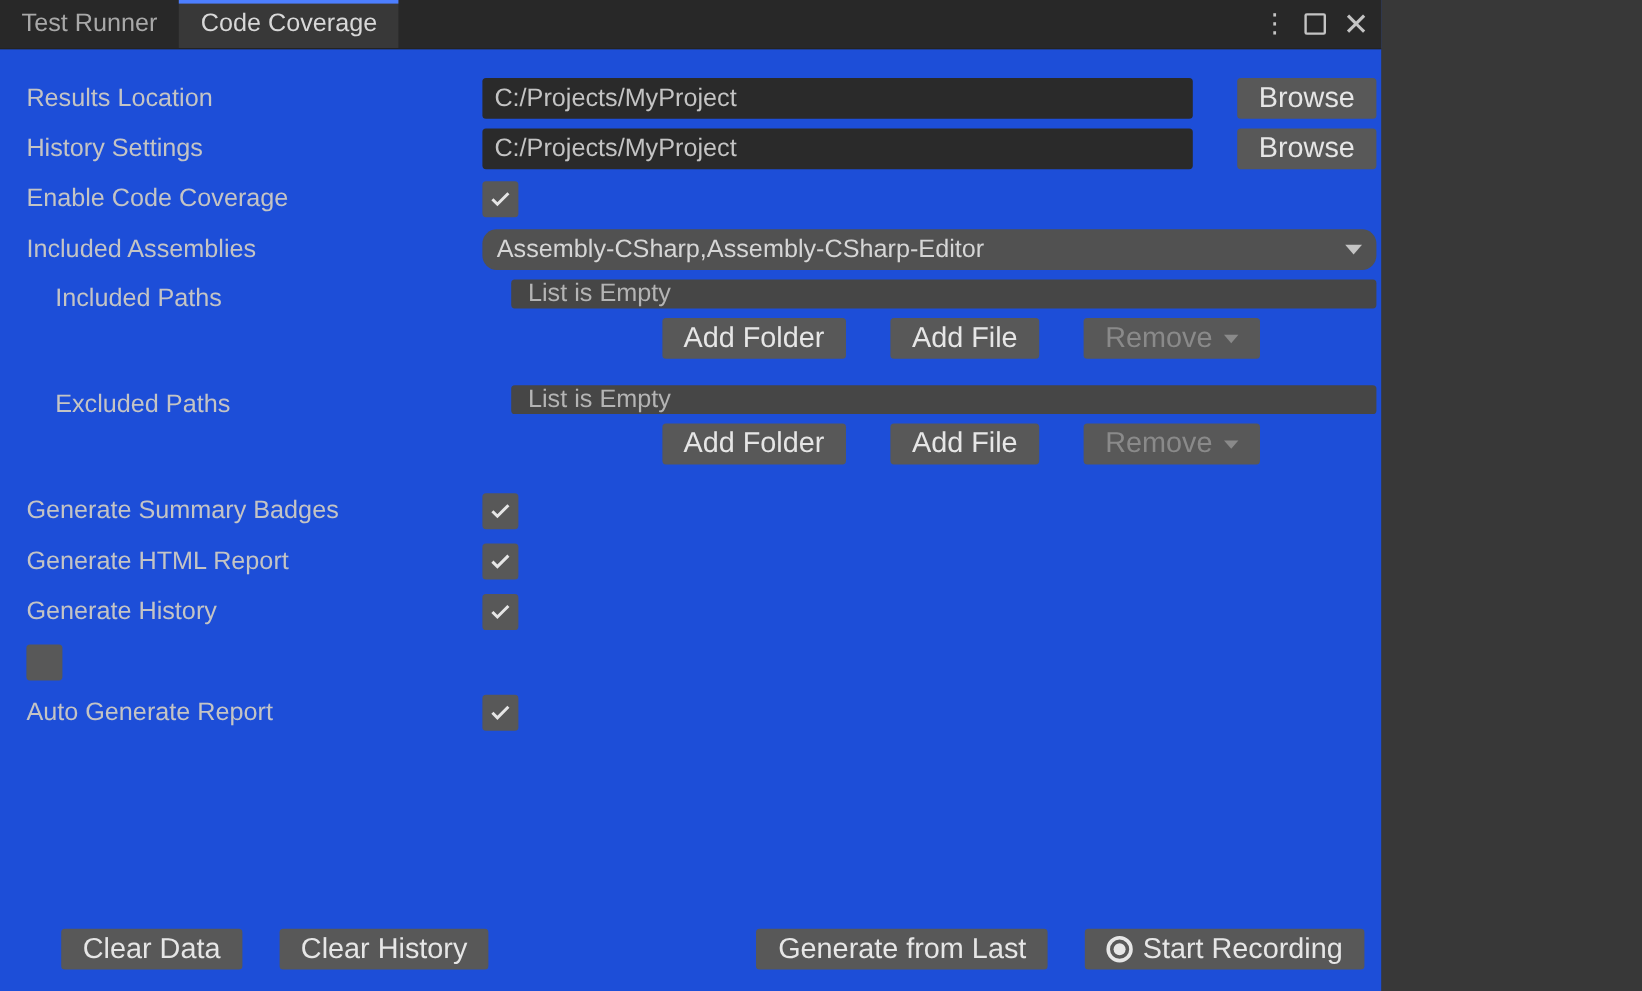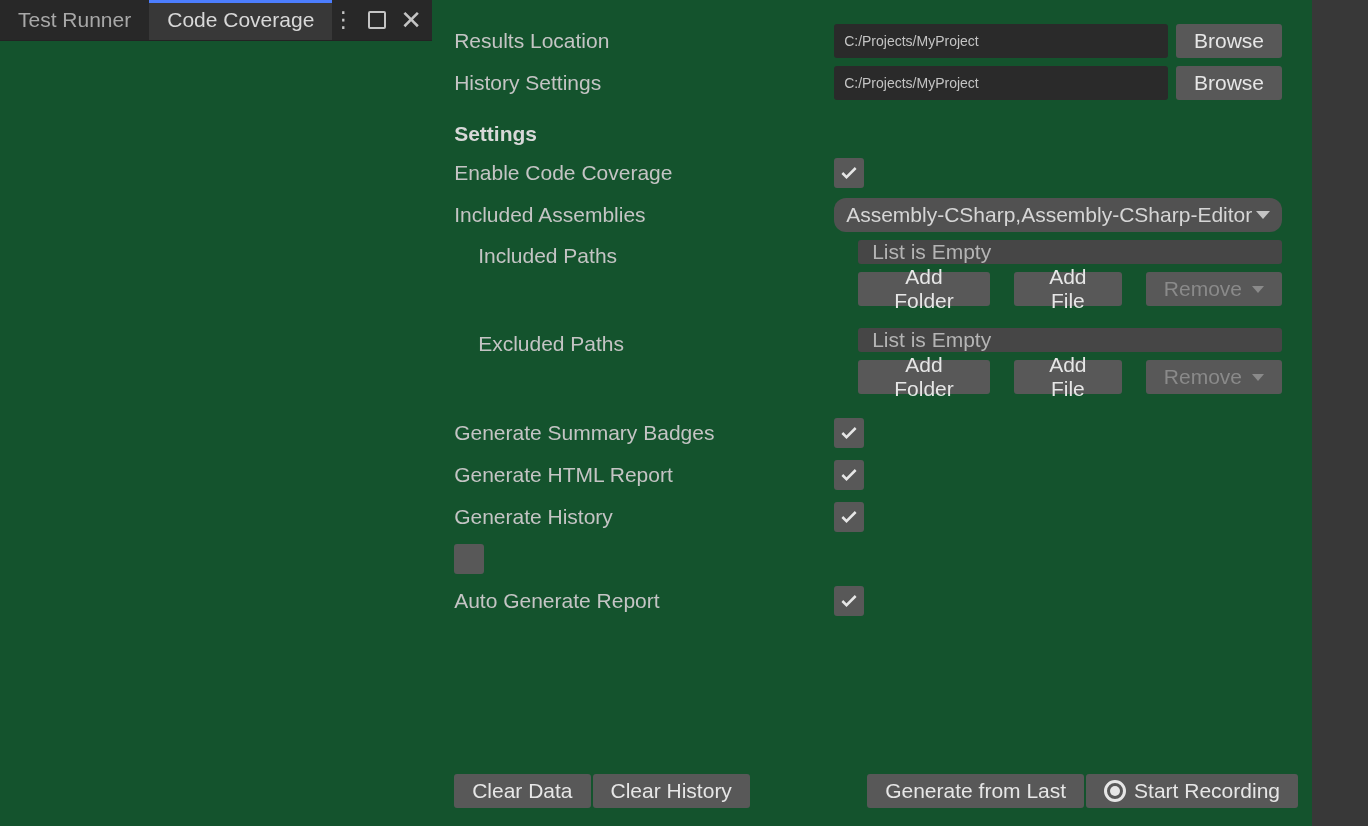--- a/index.html
+++ b/index.html
@@ -6,25 +6,25 @@
   html, body {
     width: 1368px;
     height: 826px;
     background: #383838;
     font-family: -apple-system, "Segoe UI", Arial, sans-serif;
     font-size: 21px;
     color: #c4c4c4;
     overflow: hidden;
   }
   .window {
-    width: 1312px;
+    width: 1151px;
     height: 826px;
-    background: #14532d;
+    background: #1d4ed8;
     display: flex;
-    flex-direction: row;
+    flex-direction: column;
   }
   .tabbar {
     height: 41px;
     background: #282828;
     display: flex;
     align-items: stretch;
     border-bottom: 1px solid #232323;
     position: relative;
   }
   .tab {
@@ -55,21 +55,21 @@
     color: #c4c4c4;
   }
   .tab-controls span { cursor: pointer; }
   .icon-dots { font-size: 22px; line-height:1; }
   .icon-maximize {
     width:18px;height:18px;border:2px solid #c4c4c4;border-radius:2px;display:inline-block;
   }
   .icon-close { font-size:26px; line-height:1; }
   .body {
     flex:1;
-    padding: 24px 30px 12px 22px;
+    padding: 24px 4px 12px 22px;
     position:relative;
   }
   .row {
     display:flex;
     align-items:center;
     margin-bottom:8px;
     min-height:34px;
   }
   .label-col {
     width: 380px;
@@ -83,35 +83,36 @@
     align-items:center;
   }
   .textfield {
     flex:1;
     background:#2a2a2a;
     height:34px;
     border-radius:3px;
     border:none;
     color:#c4c4c4;
     padding:0 10px;
-    font-size:14px;
+    font-size:21px;
     outline:none;
   }
   .btn {
     background:#585858;
     color:#e6e6e6;
     border:none;
     border-radius:3px;
     height:34px;
     padding:0 18px;
-    font-size:21px;
+    font-size:24px;
     cursor:pointer;
     display:inline-flex;
     align-items:center;
     gap:8px;
+    margin-left:29px;
   }
   .btn.disabled { color:#8a8a8a; cursor:default; }
   .section-title {
     font-weight:600;
     color:#d8d8d8;
     margin-top:22px;
     margin-bottom:10px;
   }
   .checkbox {
     width:30px;height:30px;
@@ -147,21 +148,21 @@
     border-radius:3px;
     display:flex;align-items:center;
     padding:0 14px;
     color:#b4b4b4;
   }
   .paths-row {
     align-items:flex-start;
   }
   .paths-row .label-col { padding-top:4px;margin-left:24px; }
   .paths-block { flex:1; display:flex; flex-direction:column; gap:8px;}
-  .paths-buttons { display:flex; justify-content:flex-start; gap:24px; }
+  .paths-buttons { display:flex; justify-content:center; gap:8px; }
   .paths-group { margin-bottom:22px; }
   .footer {
     position:absolute;
     bottom:18px; left:22px; right:14px;
     display:flex; gap:2px; align-items:center;
   }
   .footer .spacer { flex:1; }
   .record-icon {
     width:22px;height:22px;border-radius:50%;
     border:3px solid #e6e6e6;
@@ -211,21 +212,20 @@
     </div>
 
     <div class="row">
       <div class="label-col">History Settings</div>
       <div class="field-col">
         <input class="textfield" value="C:/Projects/MyProject" style="">
         <button class="btn">Browse</button>
       </div>
     </div>
 
-    <div class="section-title">Settings</div>
 
     <div class="row">
       <div class="label-col">Enable Code Coverage</div>
       <div class="field-col">
         <div class="checkbox checked">
           <svg viewBox="0 0 24 24">
               <path d="M4 12l5 5L20 6" stroke="#e6e6e6" stroke-width="3" fill="none"></path>
             </svg>
         </div>
       </div>

